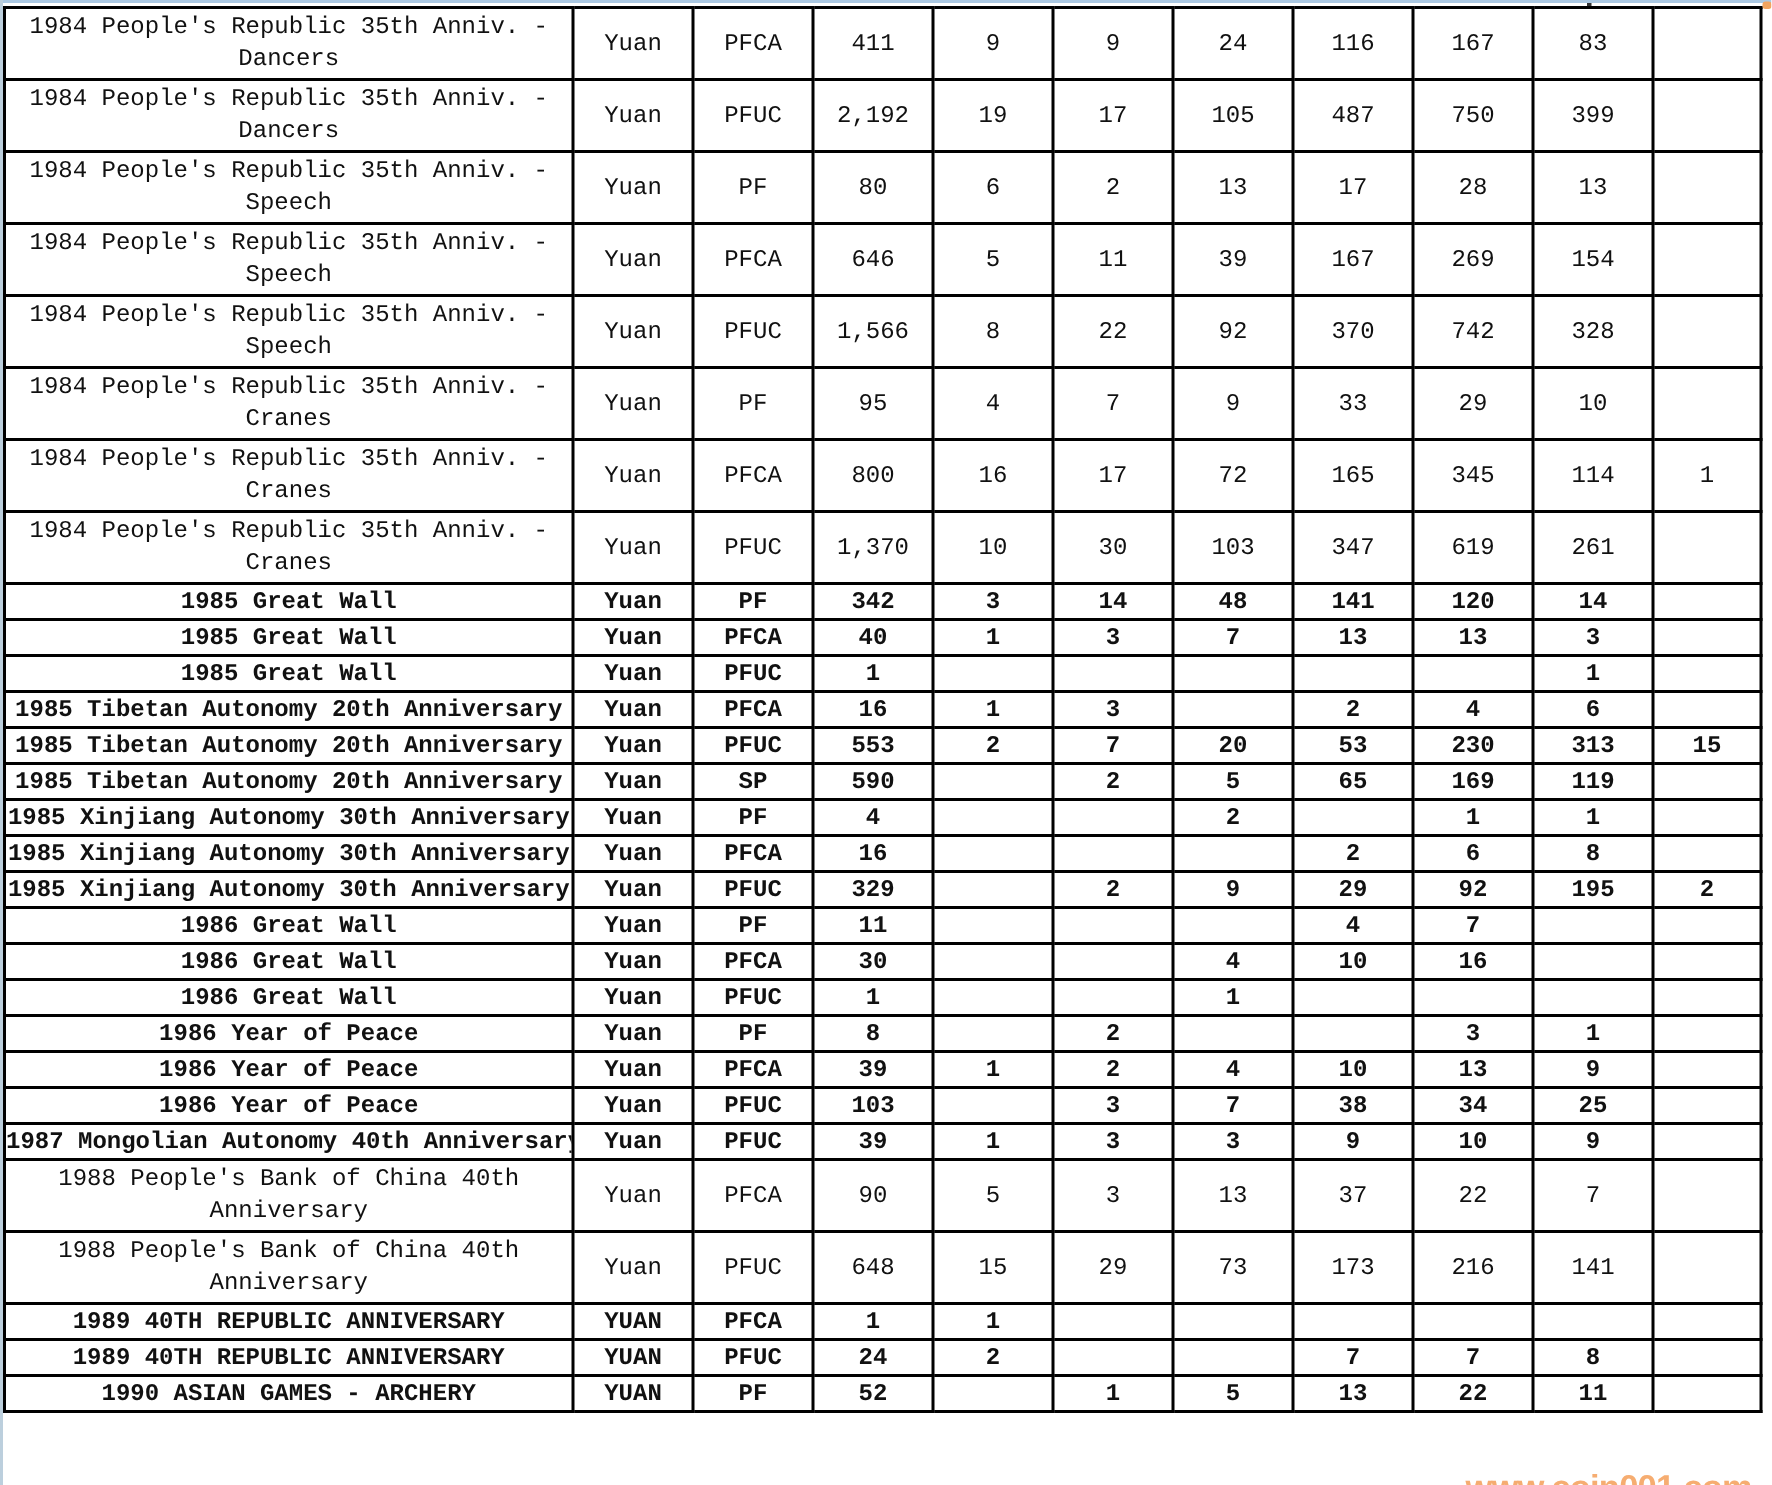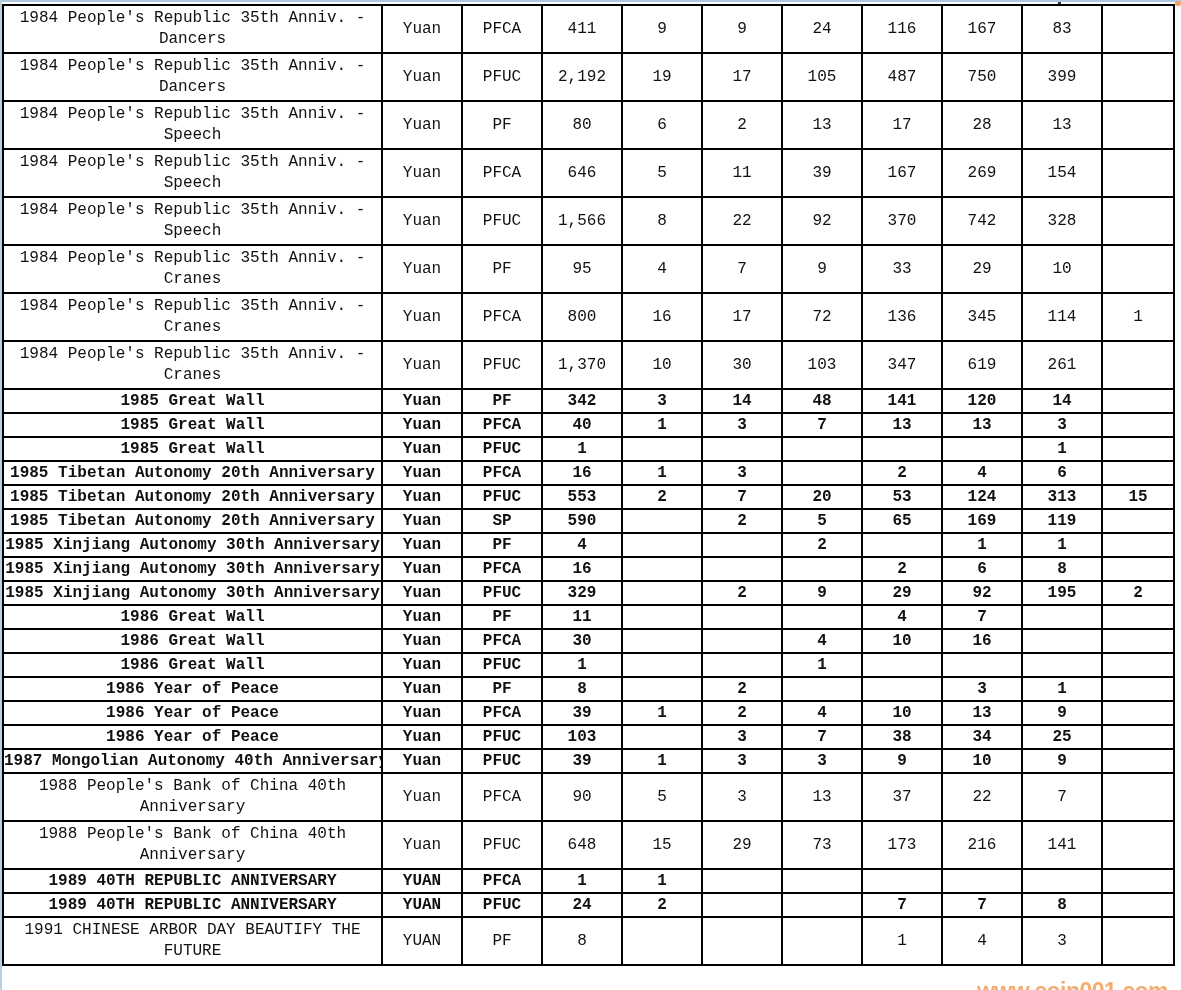--- a/index.html
+++ b/index.html
@@ -156,21 +156,21 @@
         <td class="desc">
           <div>1984 People's Republic 35th Anniv. -</div>
           <div>Cranes</div>
         </td>
         <td>Yuan</td>
         <td>PFCA</td>
         <td>800</td>
         <td>16</td>
         <td>17</td>
         <td>72</td>
-        <td>136</td>
+        <td>165</td>
         <td>345</td>
         <td>114</td>
         <td>1</td>
       </tr>
       <tr class="tall">
         <td class="desc">
           <div>1984 People's Republic 35th Anniv. -</div>
           <div>Cranes</div>
         </td>
         <td>Yuan</td>
@@ -248,21 +248,21 @@
         <td class="desc">
           <div>1985 Tibetan Autonomy 20th Anniversary</div>
         </td>
         <td>Yuan</td>
         <td>PFUC</td>
         <td>553</td>
         <td>2</td>
         <td>7</td>
         <td>20</td>
         <td>53</td>
-        <td>124</td>
+        <td>230</td>
         <td>313</td>
         <td>15</td>
       </tr>
       <tr class="short">
         <td class="desc">
           <div>1985 Tibetan Autonomy 20th Anniversary</div>
         </td>
         <td>Yuan</td>
         <td>SP</td>
         <td>590</td>
@@ -479,32 +479,31 @@
         <td>PFUC</td>
         <td>24</td>
         <td>2</td>
         <td></td>
         <td></td>
         <td>7</td>
         <td>7</td>
         <td>8</td>
         <td></td>
       </tr>
-      <tr class="tall">
-        <td class="desc">
-          <div>1991 CHINESE ARBOR DAY BEAUTIFY THE</div>
-          <div>FUTURE</div>
+      <tr class="short">
+        <td class="desc">
+          <div>1990 ASIAN GAMES - ARCHERY</div>
         </td>
         <td>YUAN</td>
         <td>PF</td>
-        <td>8</td>
-        <td></td>
-        <td></td>
-        <td></td>
-        <td>1</td>
-        <td>4</td>
-        <td>3</td>
+        <td>52</td>
+        <td></td>
+        <td>1</td>
+        <td>5</td>
+        <td>13</td>
+        <td>22</td>
+        <td>11</td>
         <td></td>
       </tr>
     </tbody>
 </table>
 
 <div class="watermark" style="color: rgb(244, 155, 82);">www.coin001.com</div>
 
 </body></html>

